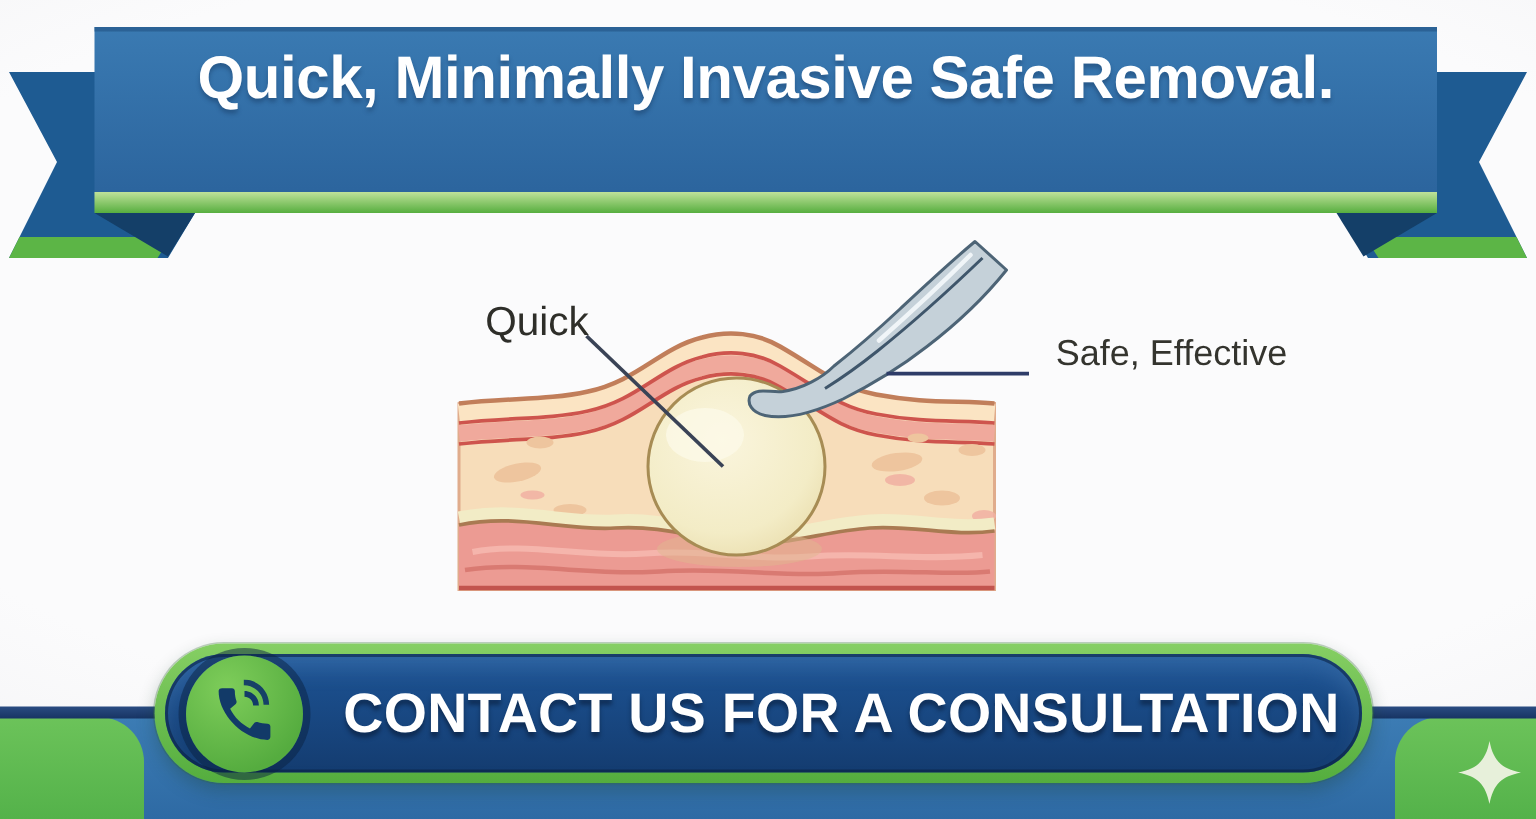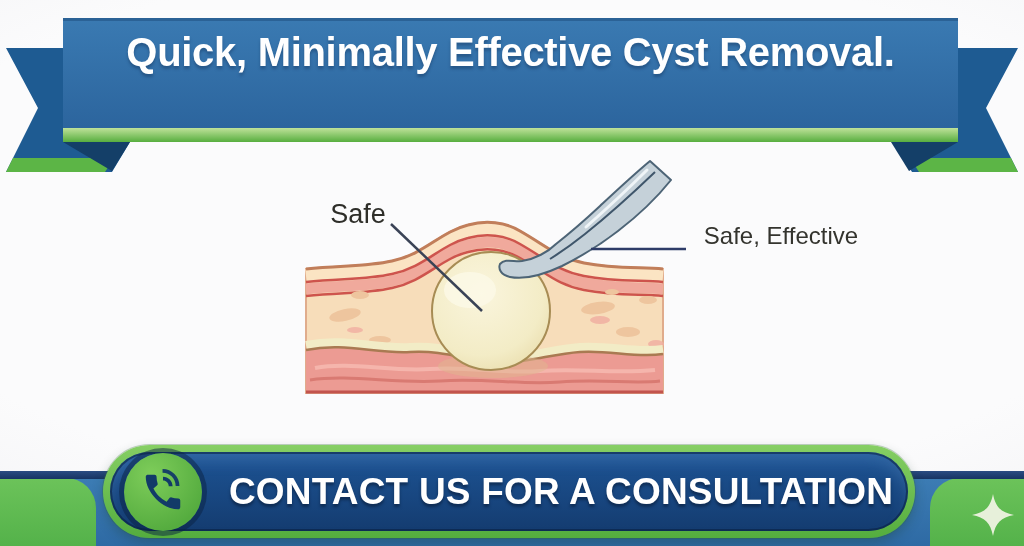--- a/index.html
+++ b/index.html
@@ -51,21 +51,21 @@
     background: linear-gradient(180deg, #6cc35a, #54b24a);
     border-top-left-radius: 30px;
   }
   .navy-line {
     position: absolute; left: 0; top: 471px; width: 1024px; height: 8px;
     background: linear-gradient(180deg, #2a4c82, #173463);
   }
 
   
   .cta {
-    position: absolute; left: 103px; top: 445px; width: 812px; height: 93px;
+    position: absolute; left: 103px; top: 429px; width: 812px; height: 93px;
     border-radius: 48px; border: none; cursor: pointer;
     background: linear-gradient(180deg, #86cf64 0%, #54ad3e 100%);
     box-shadow: 0 5px 12px rgba(25,60,40,.3), 0 0 0 1px rgba(60,120,60,.3);
   }
   .cta-inner {
     position: absolute; left: 7px; top: 7px; right: 7px; bottom: 7px;
     border-radius: 41px;
     background: linear-gradient(180deg, #1d5495 0%, #143c70 100%);
     box-shadow: inset 0 0 0 2px rgba(8,30,60,.55), inset 0 10px 14px rgba(120,170,220,.22);
     display: flex; align-items: center; justify-content: center;
@@ -109,21 +109,21 @@
     <path d="M1018,48 L894,48 L894,142 L912,172 L1018,172 L986,108 Z" fill="#1e5b92"></path>
     <path d="M1011,158 L910,158 L919,172 L1018,172 Z" fill="#5cb546"></path>
     <path d="M958,142 L891,142 L909,171 Z" fill="#143f68"></path>
 
     <rect x="63" y="18" width="895" height="124" fill="url(#panelG)"></rect>
     <rect x="63" y="18" width="895" height="3" fill="#25588a" opacity="0.7"></rect>
     <rect x="63" y="128" width="895" height="14" fill="url(#greenG)"></rect>
   </svg>
 
   <div class="banner-text">
-    <span>Quick, Minimally Effective Cyst Removal.</span>
+    <span>Quick, Minimally Invasive Safe Removal.</span>
   </div>
 
   <svg class="figure-svg" width="1024" height="546" viewBox="0 0 1024 546">
     <defs>
       <radialGradient id="cystG" cx="0.42" cy="0.35" r="0.75">
         <stop offset="0" stop-color="#faf5dd"></stop>
         <stop offset="0.7" stop-color="#f3ecc6"></stop>
         <stop offset="1" stop-color="#e9dcab"></stop>
       </radialGradient>
     </defs>
@@ -177,21 +177,21 @@
              C535,259 548,252 556,244
              C570,233 585,220 600,206
              C615,192 632,176 650,161 Z" fill="#c5d1d9" stroke="#4d6476" stroke-width="2" stroke-linejoin="round"></path>
     <path d="M655,172 C630,196 605,218 585,234 C570,246 558,254 550,259" fill="none" stroke="#3f566b" stroke-width="2"></path>
     <path d="M647,170 C625,192 603,212 586,227" fill="none" stroke="#f0f5f8" stroke-width="3" stroke-linecap="round"></path>
 
     <line x1="391" y1="224" x2="482" y2="311" stroke="#3a4356" stroke-width="2.5"></line>
     <line x1="591" y1="249" x2="686" y2="249" stroke="#2e3c68" stroke-width="2.5"></line>
   </svg>
 
-  <div class="cyst-label">Safe</div>
+  <div class="cyst-label">Quick</div>
 
   <div class="proc-label">
     <span>Safe, Effective</span>
   </div>
 
   <div class="band-blue"></div>
   <div class="green-left"></div>
   <div class="green-right"></div>
   <div class="navy-line"></div>
 

